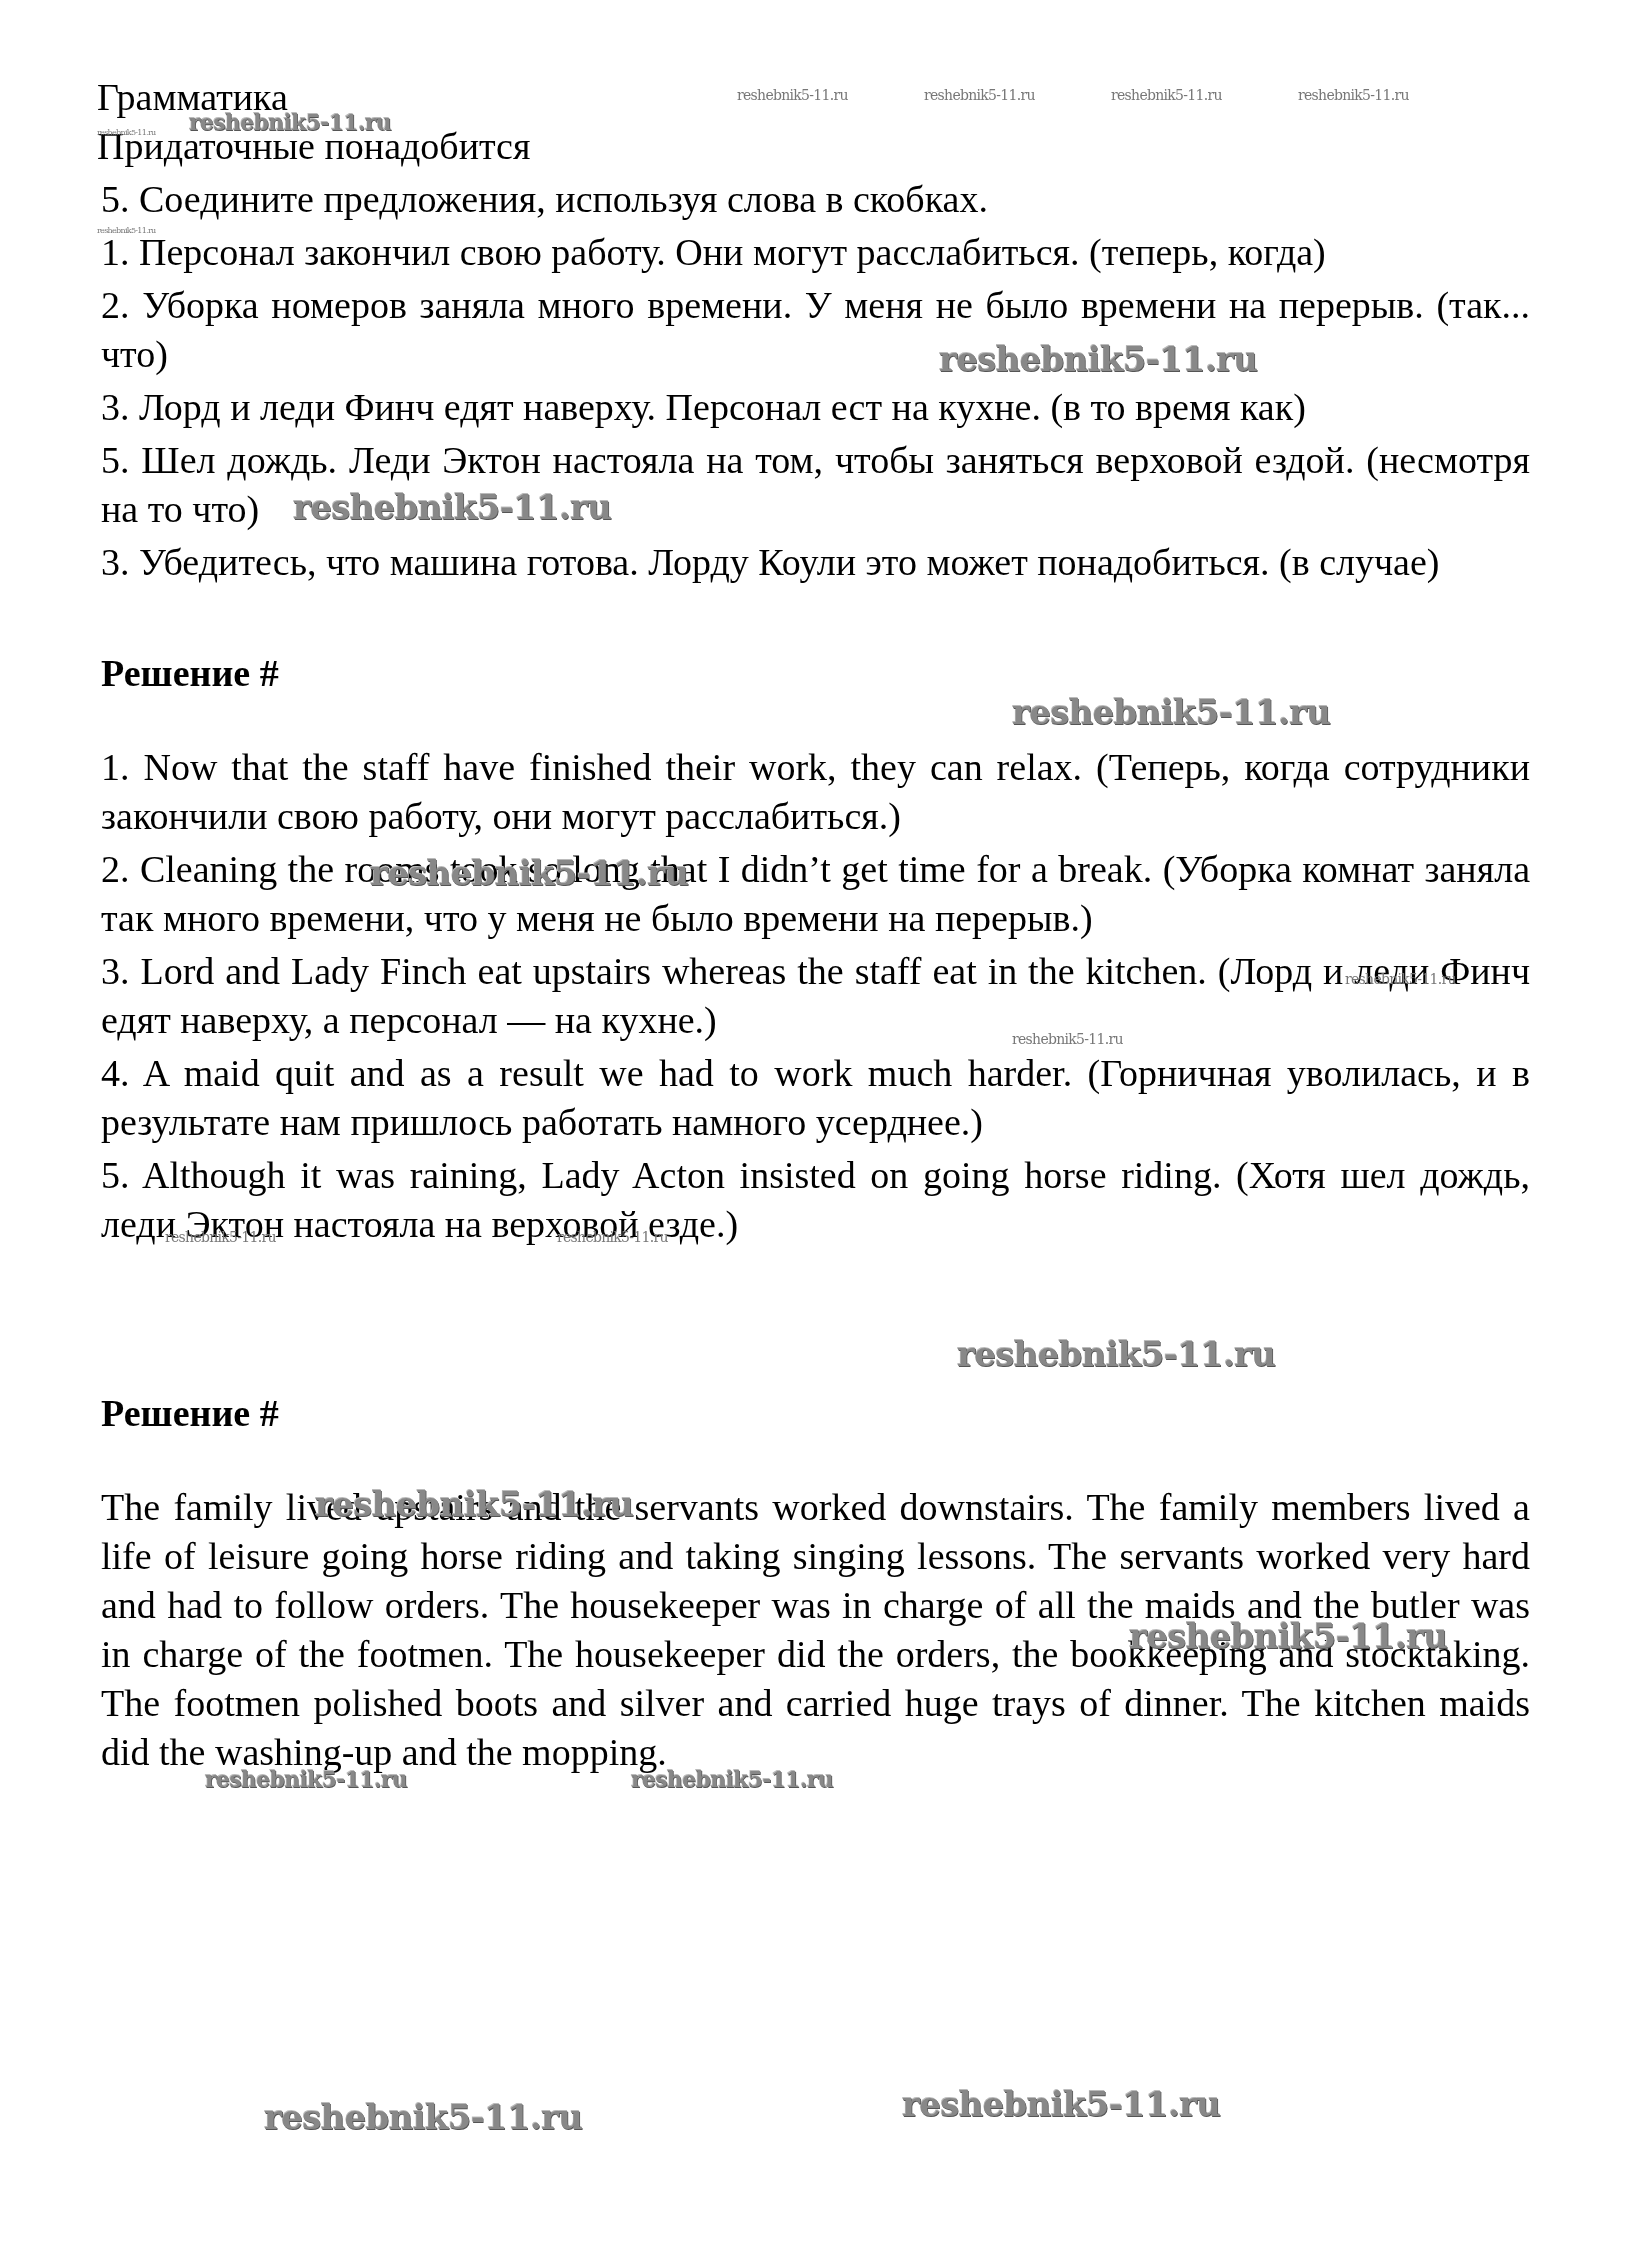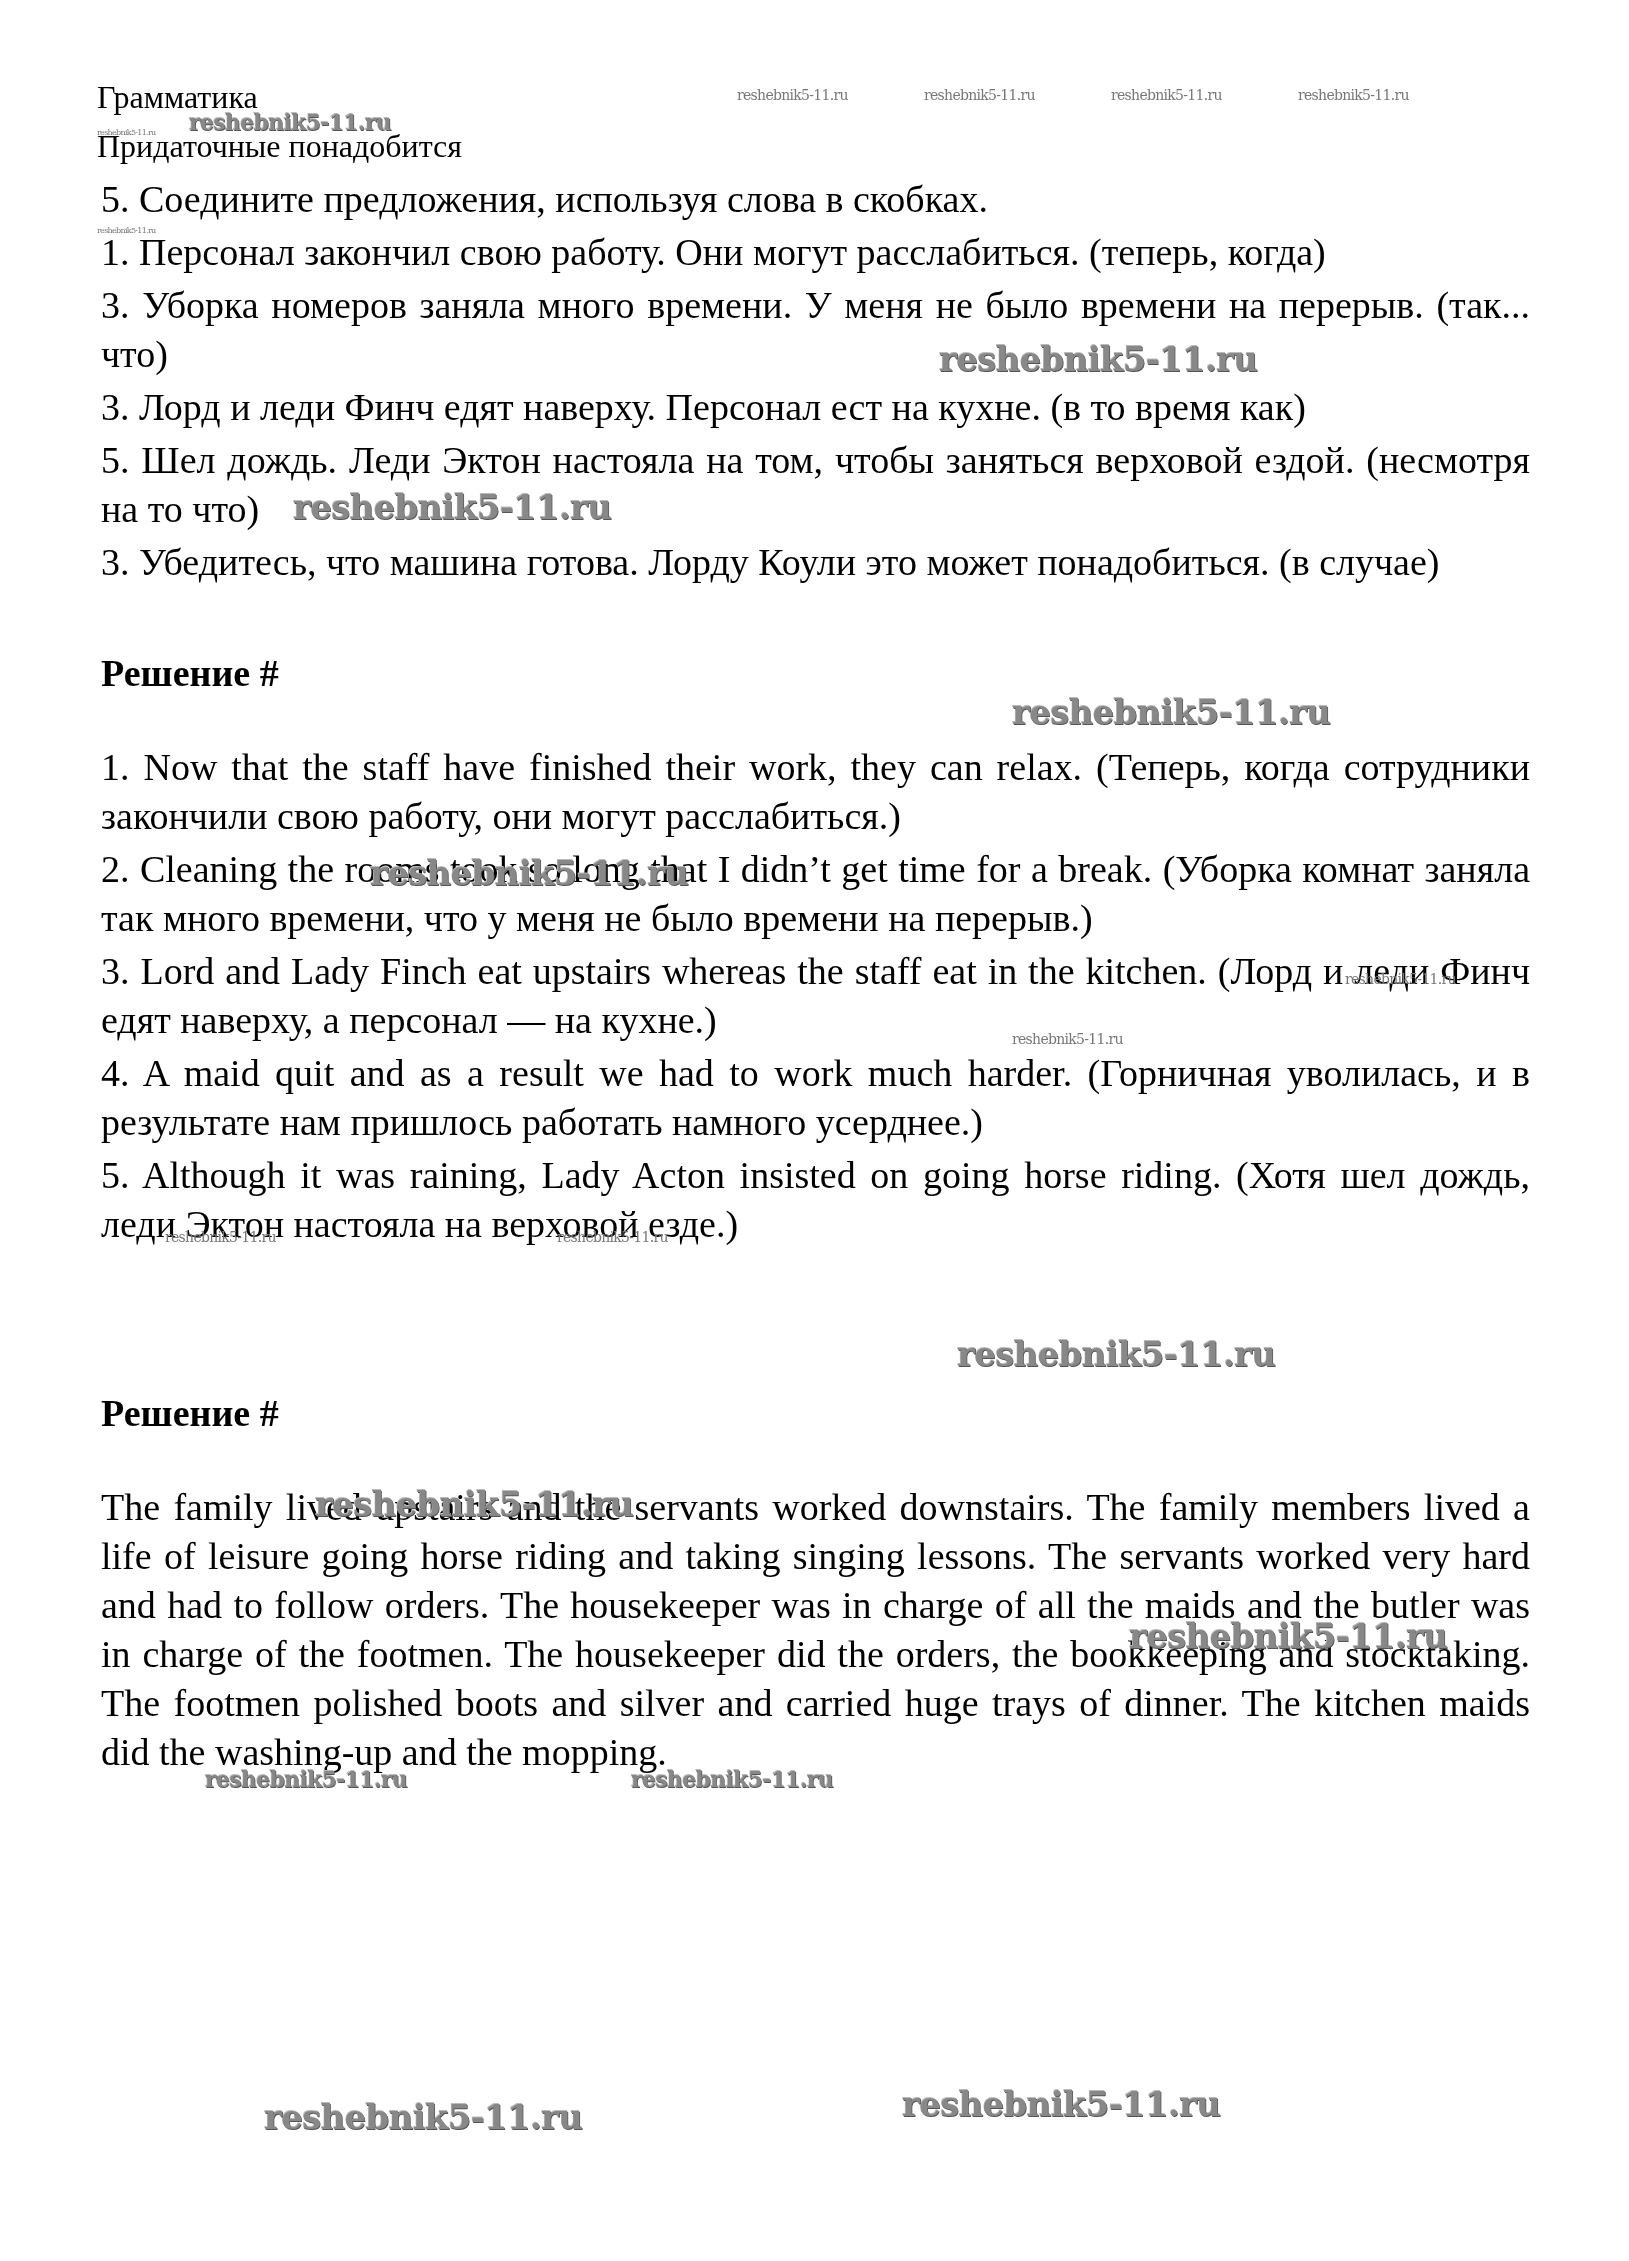--- a/index.html
+++ b/index.html
@@ -1,39 +1,39 @@
 <!DOCTYPE html>
 <html style="font-size:11.7px"><head>
 <meta charset="utf-8">
 <style>
   html, body { margin: 0; padding: 0; background: #ffffff; }
   body { width: 1630px; height: 2261px; position: relative; overflow: hidden;
          font-family: "Liberation Serif", serif; color: #000; }
   .page { position: absolute; left: 97px; top: 73px; width: 1437px; }
   .line { font-size: 38px; line-height: 49px; margin: 4px; text-align: justify; }
-  .head { font-size: 32px; line-height: 49px; margin: 0; }
+  .head { font-size: 38px; line-height: 49px; margin: 0; }
   .bold { font-weight: bold; }
   .gap { height: 54px; }
   .wm { position: absolute; font-family: "DejaVu Serif", serif; font-weight: bold;
         color: #888; letter-spacing: -0.7px; white-space: nowrap;
         text-shadow: 0.7px 0.7px 0 #555, -0.7px -0.7px 0 #bbb; }
   .wm.big { font-size: 34px; }
   .wm.small { font-size: 14px; font-weight: normal; color: #777; text-shadow: none; }
   .wm.tiny { font-size: 8px; font-weight: normal; color: #777; text-shadow: none; }
   .wm.mid { font-size: 22px; }
 </style>
 </head>
 <body>
 
 <div class="page">
   <p class="head">Грамматика</p>
   <p class="head">Придаточные понадобится</p>
   <p class="line">5. Соедините предложения, используя слова в скобках.</p>
   <p class="line">1. Персонал закончил свою работу. Они могут расслабиться. (теперь, когда)</p>
-  <p class="line">3. Уборка номеров заняла много времени. У меня не было времени на перерыв. (так... что)</p>
+  <p class="line">2. Уборка номеров заняла много времени. У меня не было времени на перерыв. (так... что)</p>
   <p class="line">3. Лорд и леди Финч едят наверху. Персонал ест на кухне. (в то время как)</p>
   <p class="line">5. Шел дождь. Леди Эктон настояла на том, чтобы заняться верховой ездой. (несмотря на то что)</p>
   <p class="line">3. Убедитесь, что машина готова. Лорду Коули это может понадобиться. (в случае)</p>
   <div class="gap"></div>
   <p class="line bold">Решение #</p>
   <div style="height:37px"></div>
   <p class="line">1. Now that the staff have finished their work, they can relax. (Теперь, когда сотрудники закончили свою работу, они могут расслабиться.)</p>
   <p class="line">2. Cleaning the rooms took so long that I didn’t get time for a break. (Уборка комнат заняла так много времени, что у меня не было времени на перерыв.)</p>
   <p class="line">3. Lord and Lady Finch eat upstairs whereas the staff eat in the kitchen. (Лорд и леди Финч едят наверху, а персонал — на кухне.)</p>
   <p class="line">4. A maid quit and as a result we had to work much harder. (Горничная уволилась, и в результате нам пришлось работать намного усерднее.)</p>

